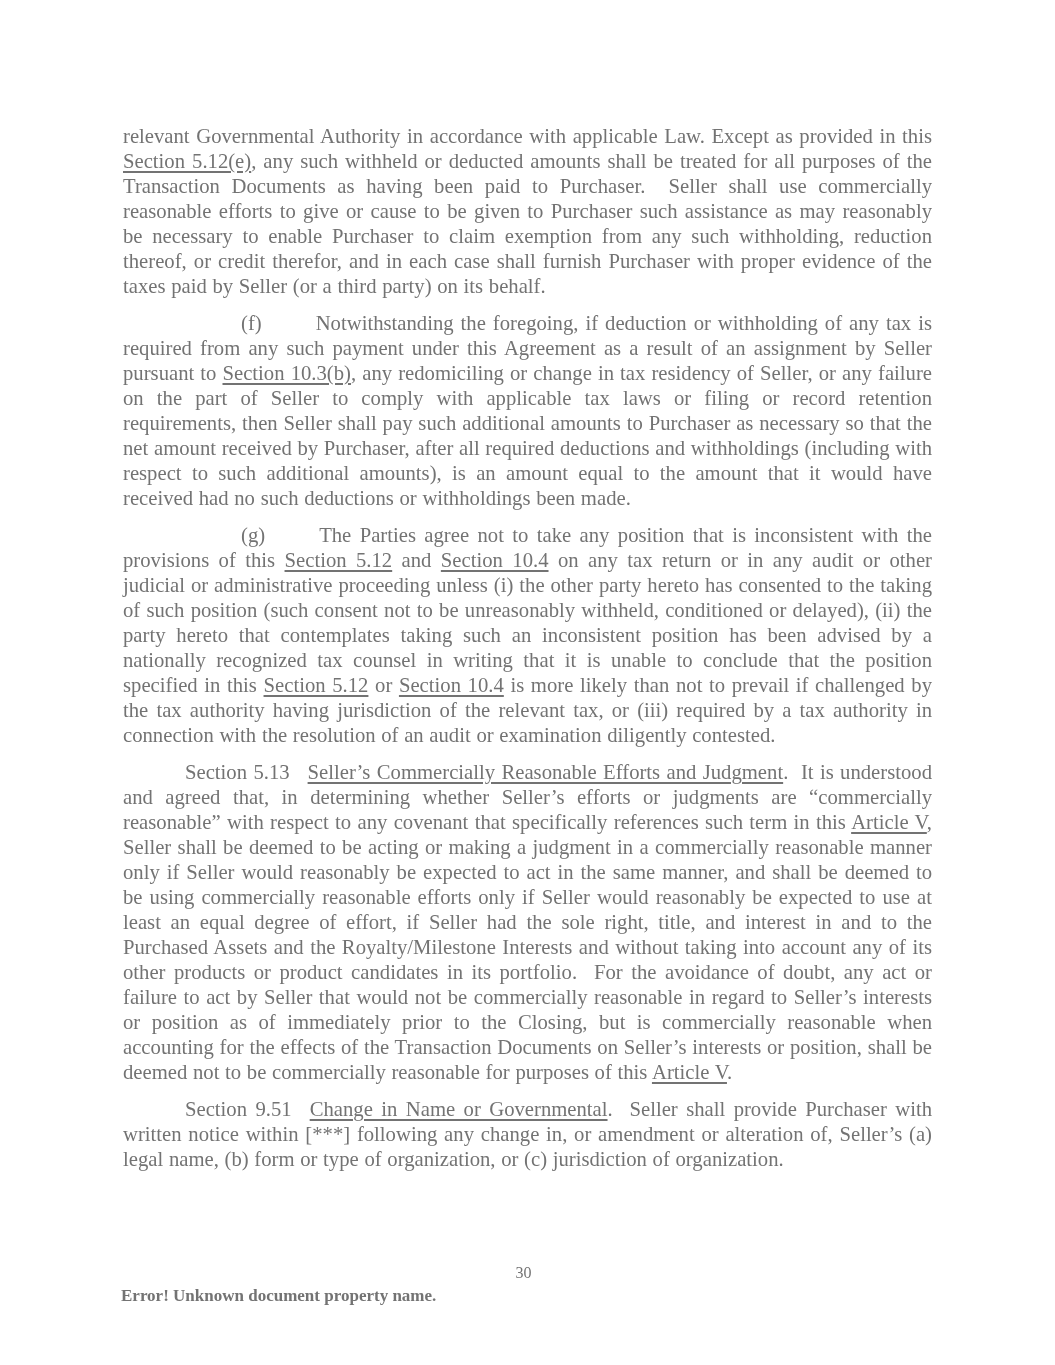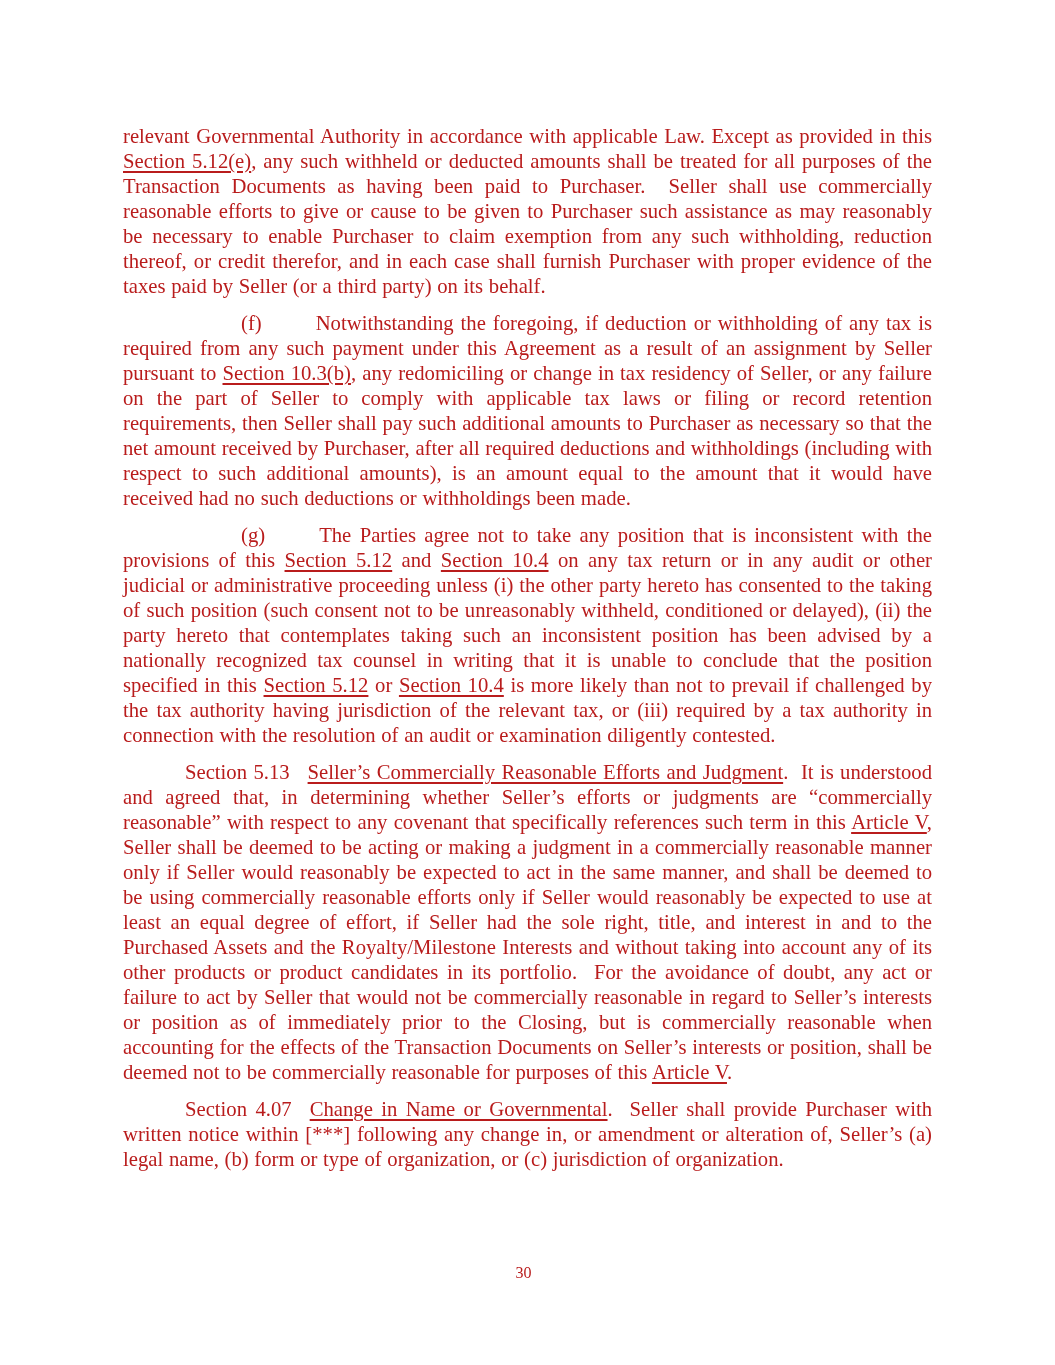--- a/index.html
+++ b/index.html
@@ -6,21 +6,21 @@
     margin: 0;
     padding: 0;
     background: #ffffff;
   }
   .page {
     position: relative;
     width: 1055px;
     height: 1365px;
     background: #ffffff;
     font-family: "Liberation Serif", "DejaVu Serif", serif;
-    color: #b91c1c;
+    color: #737373;
     overflow: hidden;
   }
   .content {
     position: absolute;
     left: 123px;
     top: 124px;
     width: 809px;
   }
   .para {
     margin: 0 0 12px 0;
@@ -60,18 +60,19 @@
   <div class="content">
 
     <p class="para"><span>relevant Governmental Authority in accordance with applicable Law. Except as provided in this </span><span class="u">Section 5.12(e)</span><span>, any such withheld or deducted amounts shall be treated for all purposes of the Transaction Documents as having been paid to Purchaser.&nbsp; Seller shall use commercially reasonable efforts to give or cause to be given to Purchaser such assistance as may reasonably be necessary to enable Purchaser to claim exemption from any such withholding, reduction thereof, or credit therefor, and in each case shall furnish Purchaser with proper evidence of the taxes paid by Seller (or a third party) on its behalf.</span></p>
 
     <p class="para level2"><span>(f)</span><span class="tab tab-l2"></span><span>Notwithstanding the foregoing, if deduction or withholding of any tax is required from any such payment under this Agreement as a result of an assignment by Seller pursuant to </span><span class="u">Section 10.3(b)</span><span>, any redomiciling or change in tax residency of Seller, or any failure on the part of Seller to comply with applicable tax laws or filing or record retention requirements, then Seller shall pay such additional amounts to Purchaser as necessary so that the net amount received by Purchaser, after all required deductions and withholdings (including with respect to such additional amounts), is an amount equal to the amount that it would have received had no such deductions or withholdings been made.</span></p>
 
     <p class="para level2"><span>(g)</span><span class="tab tab-l2"></span><span>The Parties agree not to take any position that is inconsistent with the provisions of this </span><span class="u">Section 5.12</span><span> and </span><span class="u">Section 10.4</span><span> on any tax return or in any audit or other judicial or administrative proceeding unless (i) the other party hereto has consented to the taking of such position (such consent not to be unreasonably withheld, conditioned or delayed), (ii) the party hereto that contemplates taking such an inconsistent position has been advised by a nationally recognized tax counsel in writing that it is unable to conclude that the position specified in this </span><span class="u">Section 5.12</span><span> or </span><span class="u">Section 10.4</span><span> is more likely than not to prevail if challenged by the tax authority having jurisdiction of the relevant tax, or (iii) required by a tax authority in connection with the resolution of an audit or examination diligently contested.</span></p>
 
     <p class="para section"><span>Section 5.13</span><span class="tab tab-sec"></span><span class="u">Seller’s Commercially Reasonable Efforts and Judgment</span><span>.&nbsp; It is understood and agreed that, in determining whether Seller’s efforts or judgments are “commercially reasonable” with respect to any covenant that specifically references such term in this </span><span class="u">Article V</span><span>, Seller shall be deemed to be acting or making a judgment in a commercially reasonable manner only if Seller would reasonably be expected to act in the same manner, and shall be deemed to be using commercially reasonable efforts only if Seller would reasonably be expected to use at least an equal degree of effort, if Seller had the sole right, title, and interest in and to the Purchased Assets and the Royalty/Milestone Interests and without taking into account any of its other products or product candidates in its portfolio.&nbsp; For the avoidance of doubt, any act or failure to act by Seller that would not be commercially reasonable in regard to Seller’s interests or position as of immediately prior to the Closing, but is commercially reasonable when accounting for the effects of the Transaction Documents on Seller’s interests or position, shall be deemed not to be commercially reasonable for purposes of this </span><span class="u">Article V</span><span>.</span></p>
 
-    <p class="para section"><span>Section 4.07</span><span class="tab tab-sec"></span><span class="u">Change in Name or Governmental</span><span>.&nbsp; Seller shall provide Purchaser with written notice within [***] following any change in, or amendment or alteration of, Seller’s (a) legal name, (b) form or type of organization, or (c) jurisdiction of organization.</span></p>
+    <p class="para section"><span>Section 9.51</span><span class="tab tab-sec"></span><span class="u">Change in Name or Governmental</span><span>.&nbsp; Seller shall provide Purchaser with written notice within [***] following any change in, or amendment or alteration of, Seller’s (a) legal name, (b) form or type of organization, or (c) jurisdiction of organization.</span></p>
 
   </div>
 
   <div class="page-number">30</div>
+  <div class="footer-error">Error! Unknown document property name.</div>
 </div>
 
 </body></html>

